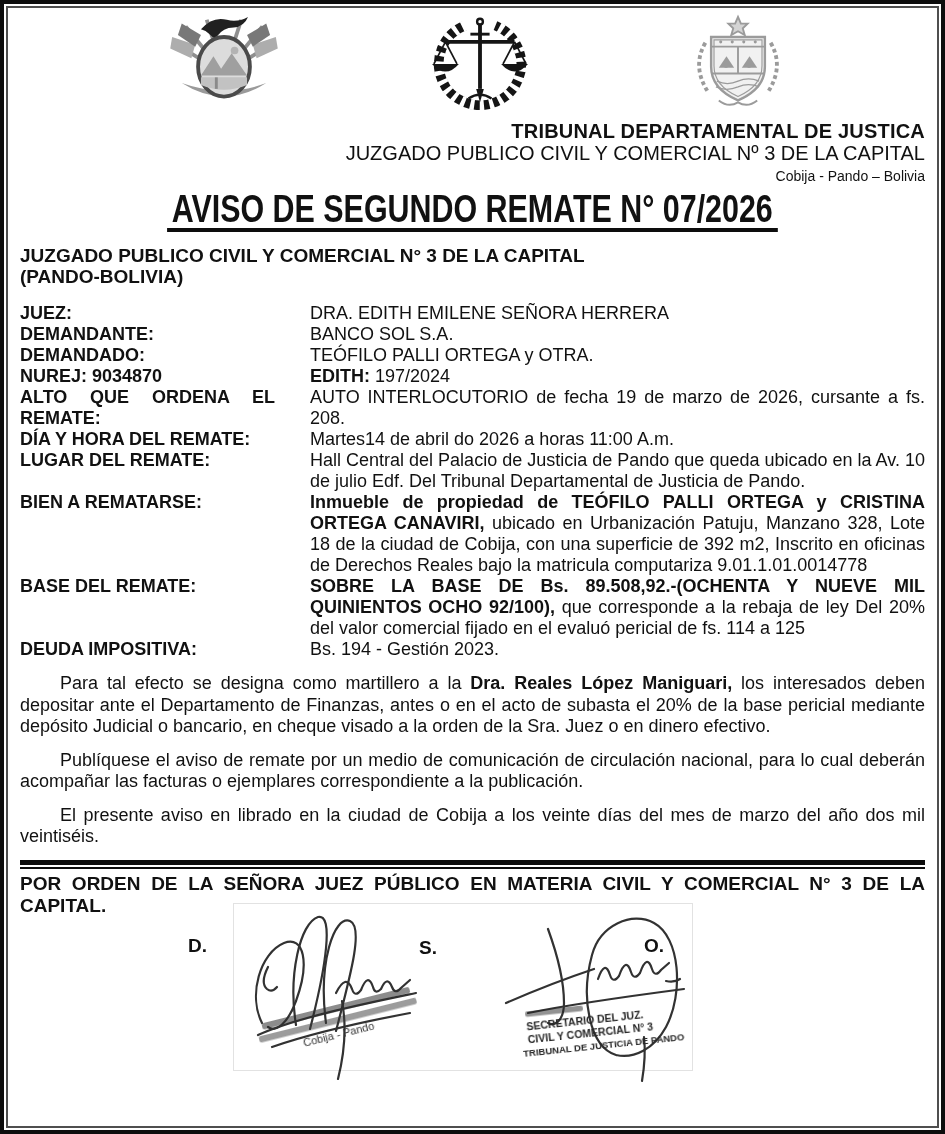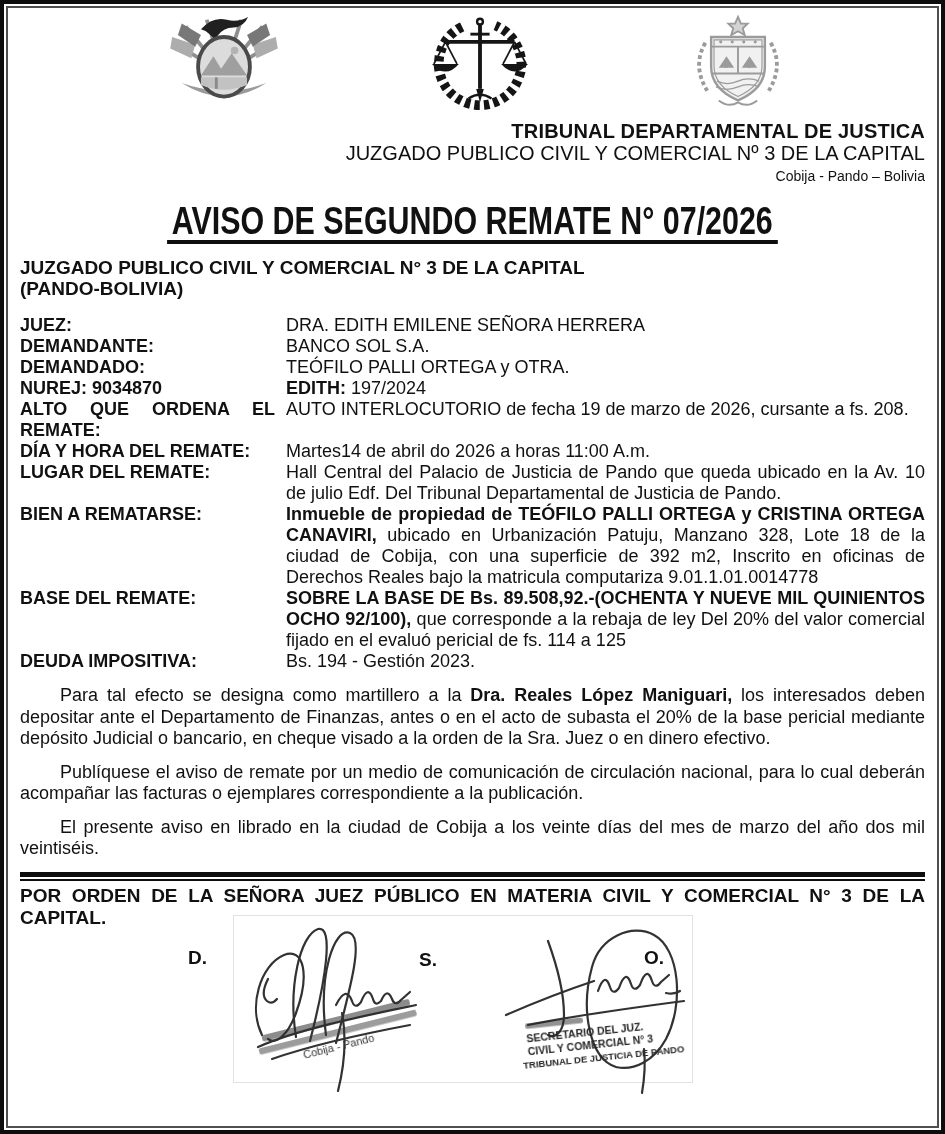--- a/index.html
+++ b/index.html
@@ -16,30 +16,30 @@
   .emblem-center { left:398px; width:124px; height:96px; }
   .emblem-right  { left:662px; width:112px; height:96px; }
   .emblem svg { width:100%; height:100%; display:block; }
 
   
   .org { text-align:right; margin-top:8px; }
   .org-1 { font-weight:bold; font-size:20px; line-height:22px; letter-spacing:0.2px; }
   .org-2 { font-size:20px; line-height:23px; }
   .org-3 { font-weight:normal; font-size:14px; line-height:22px; }
 
-  .title-wrap { text-align:center; margin-top:16px; line-height:36px; white-space:nowrap; }
+  .title-wrap { text-align:center; margin-top:4px; line-height:36px; white-space:nowrap; }
   .title { display:inline-block; font-weight:bold; font-size:39px; transform:scaleX(.78); transform-origin:center;
            border-bottom:4px solid #0d0d0d; padding:0 6px 1px 6px; letter-spacing:0px; }
 
   .subtitle { font-weight:bold; margin-top:10px; }
   .subtitle div { font-size:19px; line-height:21px; }
 
   
   .fields { margin-top:16px; }
-  .frow { display:flex; align-items:flex-start; }
+  .frow { display:flex; align-items:flex-start;gap:24px; }
   .flabel { width:255px; flex:0 0 255px; font-weight:bold; font-size:18px; line-height:21px; text-align:justify; }
   .fvalue { flex:1; margin-left:11px; font-size:18px; line-height:21px; text-align:justify; }
   .b { font-weight:bold; }
 
   
   .paras { margin-top:13px; }
   .para { margin:0 0 12px 0; font-size:18px; line-height:21.5px; text-align:justify; text-indent:40px; }
 
   .double-rule { height:9px; width:100%; margin-top:1px;
     background:linear-gradient(to bottom,#0d0d0d 0,#0d0d0d 5px,#fff 5px,#fff 7px,#0d0d0d 7px,#0d0d0d 9px); }

